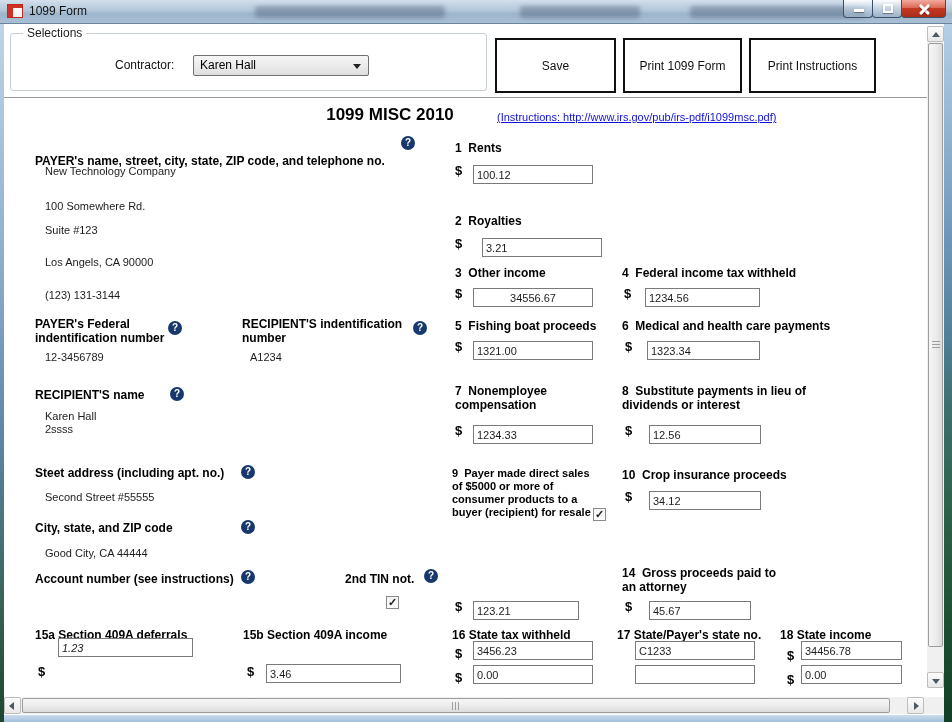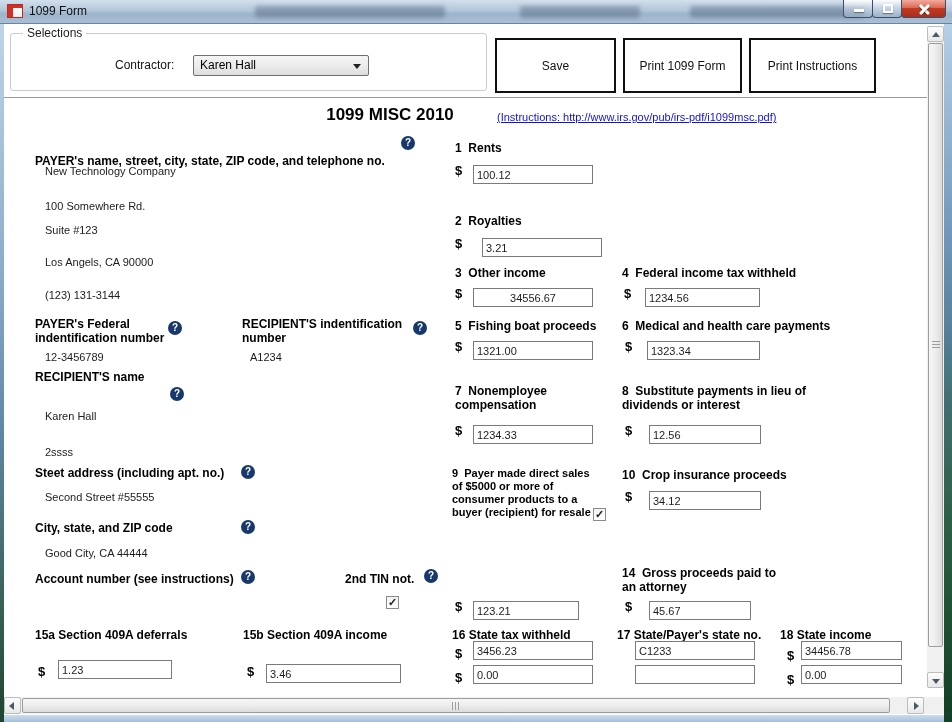--- a/index.html
+++ b/index.html
@@ -138,24 +138,24 @@
       <span class="val" style="left:41px;top:190px;">(123) 131-3144</span>
 
       <span class="wlabel" style="left:31px;top:218px;width:150px;">PAYER's Federal indentification number</span>
       <span class="help" style="left:164px;top:222px;">?</span>
       <span class="val" style="left:41px;top:252px;">12-3456789</span>
 
       <span class="wlabel" style="left:238px;top:218px;width:182px;">RECIPIENT'S indentification number</span>
       <span class="help" style="left:409px;top:222px;">?</span>
       <span class="val" style="left:246px;top:252px;">A1234</span>
 
-      <span class="blabel" style="left:31px;top:271px;">RECIPIENT'S name</span>
+      <span class="blabel" style="left:31px;top:289px;">RECIPIENT'S name</span>
       <span class="help" style="left:166px;top:288px;">?</span>
       <span class="val" style="left:41px;top:311px;">Karen Hall</span>
-      <span class="val" style="left:41px;top:347px;text-align:center;">2ssss</span>
+      <span class="val" style="left:41px;top:324px;text-align:center;">2ssss</span>
 
       <span class="blabel" style="left:31px;top:367px;">Steet address (including apt. no.)</span>
       <span class="help" style="left:237px;top:366px;">?</span>
       <span class="val" style="left:41px;top:392px;">Second Street #55555</span>
 
       <span class="blabel" style="left:31px;top:422px;">City, state, and ZIP code</span>
       <span class="help" style="left:237px;top:421px;">?</span>
       <span class="val" style="left:41px;top:448px;">Good City, CA 44444</span>
 
       <span class="blabel" style="left:31px;top:473px;">Account number (see instructions)</span>
@@ -200,21 +200,21 @@
       <input class="tinput" style="left: 645px; top: 392px; width: 112px;" value="34.12">
 
       <span class="dollar" style="left:451px;top:500px;">$</span>
       <input class="tinput" style="left: 469px; top: 502px; width: 106px;" value="123.21">
       <span class="wlabel" style="left:618px;top:467px;width:160px;white-space:pre-wrap;">14  Gross proceeds paid to an attorney</span>
       <span class="dollar" style="left:621px;top:500px;">$</span>
       <input class="tinput" style="left: 645px; top: 502px; width: 102px;" value="45.67">
 
       <span class="blabel" style="left:31px;top:529px;">15a Section 409A deferrals</span>
       <span class="dollar" style="left:34px;top:565px;">$</span>
-      <input class="tinput" style="left: 54px; top: 561px; width: 114px;" value="1.23">
+      <input class="tinput" style="left: 54px; top: 539px; width: 135px; font-style: italic;" value="1.23">
       <span class="blabel" style="left:239px;top:529px;">15b Section 409A income</span>
       <span class="dollar" style="left:243px;top:565px;">$</span>
       <input class="tinput" style="left: 262px; top: 565px; width: 135px;" value="3.46">
 
       <span class="blabel" style="left:448px;top:529px;">16  State tax withheld</span>
       <span class="dollar" style="left:451px;top:547px;">$</span>
       <input class="tinput" style="left: 469px; top: 542px; width: 120px;" value="3456.23">
       <span class="dollar" style="left:451px;top:571px;">$</span>
       <input class="tinput" style="left: 469px; top: 566px; width: 120px;" value="0.00">
 

